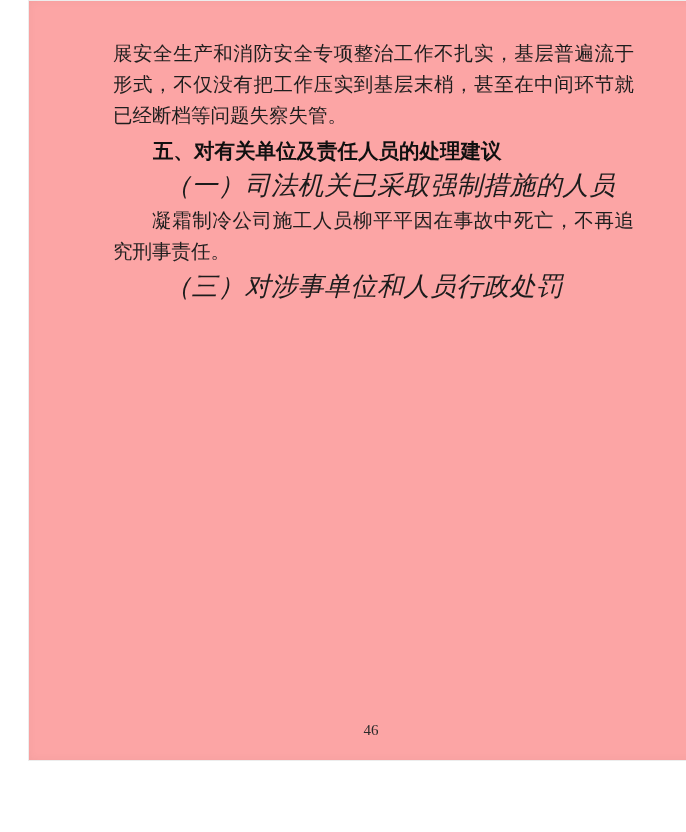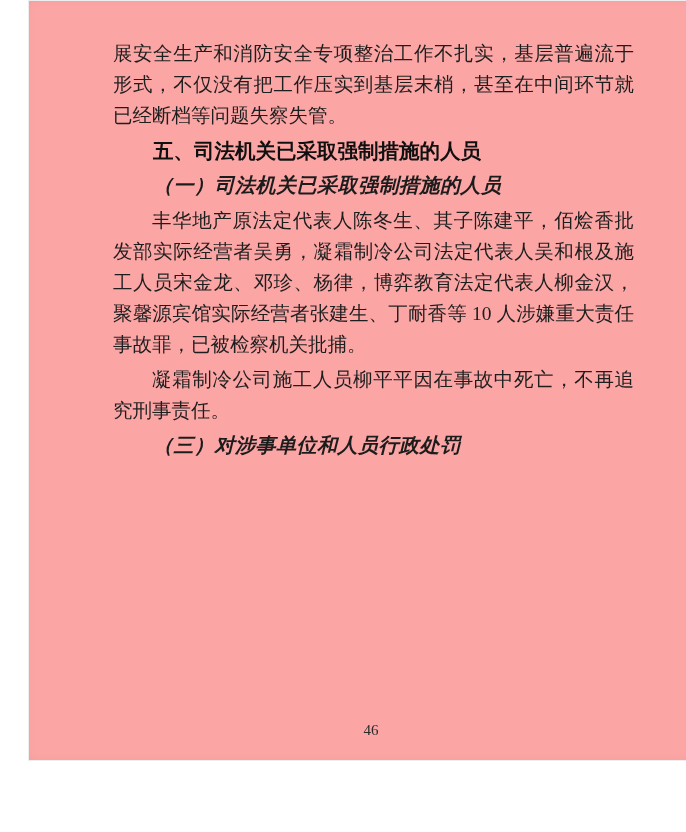--- a/index.html
+++ b/index.html
@@ -44,22 +44,22 @@
   .heading {
     font-family: "Liberation Sans", "DejaVu Sans", sans-serif;
     font-weight: 700;
     font-size: 20.5px;
     line-height: 31px;
     color: #101010;
     text-indent: 1.95em;
   }
   .subheading {
     font-style: italic;
-    font-weight: 700;
-    font-size: 20px;
+    font-weight: 400;
+    font-size: 26px;
     line-height: 31px;
     color: #1c1c1c;
     text-indent: 2em;
     letter-spacing: 0.5px;
   }
   .page-number {
     position: absolute;
     left: 0;
     right: 0;
     bottom: 22px;
@@ -68,20 +68,19 @@
     line-height: 18px;
     color: #2b2b2b;
   }
 </style>
 </head>
 <body>
 
 <div class="page">
   <div class="content">
     <p class="body-para">展安全生产和消防安全专项整治工作不扎实，基层普遍流于形式，不仅没有把工作压实到基层末梢，甚至在中间环节就已经断档等问题失察失管。</p>
-    <h2 class="heading">五、司法机关已采取强制措施的人员</h2>
+    <h2 class="heading">五、对有关单位及责任人员的处理建议</h2>
     <h3 class="subheading">（一）司法机关已采取强制措施的人员</h3>
-    <p class="body-para indent">丰华地产原法定代表人陈冬生、其子陈建平，佰烩香批发部实际经营者吴勇，凝霜制冷公司法定代表人吴和根及施工人员宋金龙、邓珍、杨律，博弈教育法定代表人柳金汉，聚馨源宾馆实际经营者张建生、丁耐香等 10 人涉嫌重大责任事故罪，已被检察机关批捕。</p>
     <p class="body-para indent">凝霜制冷公司施工人员柳平平因在事故中死亡，不再追究刑事责任。</p>
     <h3 class="subheading">（三）对涉事单位和人员行政处罚</h3>
   </div>
   <div class="page-number">46</div>
 </div>
 
 </body></html>

